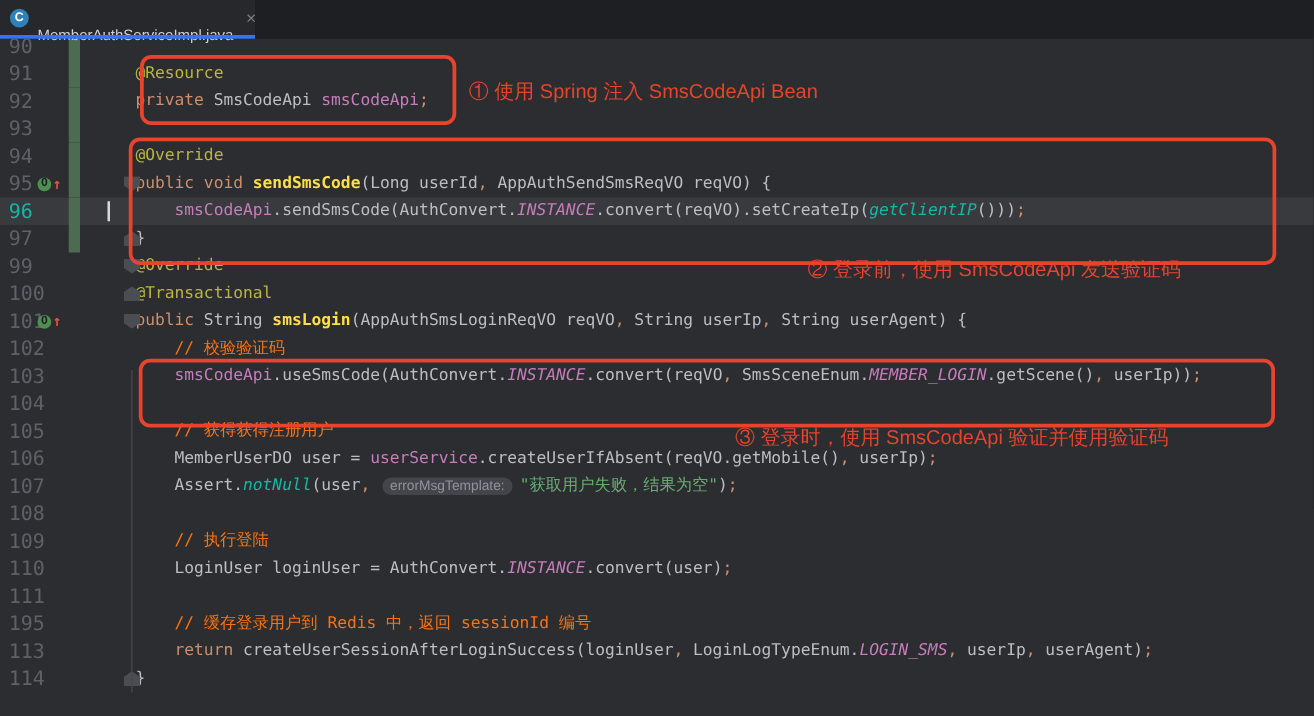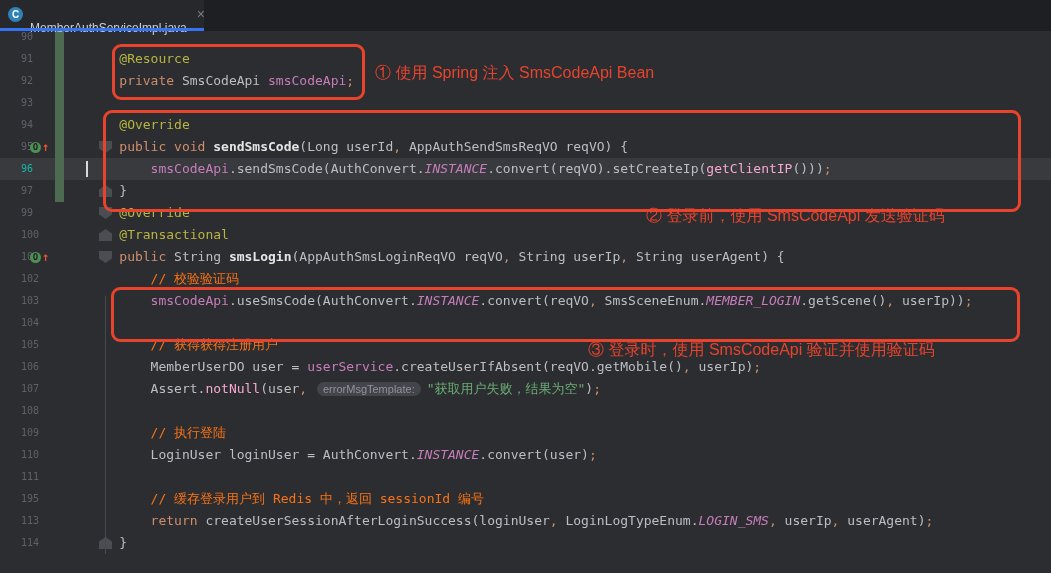--- a/index.html
+++ b/index.html
@@ -13,44 +13,44 @@
   .class-icon{width:15px;height:15px;border-radius:50%;background:#2f81b7;color:#fff;
        font-family:"Liberation Sans",sans-serif;font-size:10px;font-weight:bold;
        display:flex;align-items:center;justify-content:center;flex:none;margin-right:7px;}
   .tab-label{color:#ced0d6;font-family:"Liberation Sans",sans-serif;font-size:12px;white-space:nowrap;margin-top:28px;}
   .tab-close{color:#7a7e85;font-family:"Liberation Sans",sans-serif;font-size:14px;margin-left:10px;cursor:pointer;}
   
   .editor{position:absolute;inset:0;background:#2b2d30;}
   #code-lines{position:absolute;top:26px;left:0;right:0;}
   .line{position:relative;display:flex;height:22px;line-height:22px;font-size:13px;white-space:pre;}
   .line.current{background:#383a3e;}
-  .num{flex:none;width:30px;padding-left:21px;box-sizing:border-box;color:#5e6268;font-size:10px;}
+  .num{flex:none;width:30px;padding-left:7px;box-sizing:border-box;color:#5e6268;font-size:16px;}
   .line.current .num{color:#14b8a6;}
   .icon-slot{flex:none;width:25px;display:flex;align-items:center;}
   .ovr-circle{width:11px;height:11px;border-radius:50%;background:#4e8f52;color:#1e1f22;
       font-size:9px;font-weight:bold;display:flex;align-items:center;justify-content:center;}
   .ovr-arrow{color:#ef4f3a;font-size:12px;font-weight:bold;margin-left:1px;line-height:1;}
   .vcs{flex:none;width:9px;}
   .vcs.on{background:#4d6b50;}
-  .code{flex:1;padding-left:24px;color:#bcbec4;}
+  .code{flex:1;padding-left:13px;color:#bcbec4;}
   .fold{position:absolute;left:99px;top:5px;width:13px;height:12px;background:#4a4d52;cursor:pointer;}
   .fold.down{clip-path:polygon(0 0,100% 0,100% 62%,50% 100%,0 62%);}
   .fold.up{clip-path:polygon(50% 0,100% 38%,100% 100%,0 100%,0 38%);}
   .fold-guide{position:absolute;width:1px;background:#46494e;left:105px;z-index:3;}
   .caret{position:absolute;width:2px;height:16px;background:#d6d9de;z-index:6;}
   
   .tok-kw{color:#cf8e6d;}
   .tok-ann{color:#b9b541;}
   .tok-df{color:#bcbec4;}
   .tok-fld{color:#c77dbb;}
   .tok-sf{color:#c77dbb;font-style:italic;}
-  .tok-md{color:#e5e5e5;font-weight:bold;}
+  .tok-md{color:#fde047;font-weight:bold;}
   .tok-cm{color:#f97316;}
   .tok-str{color:#6aab73;}
-  .tok-it{color:#f9a8d4;}
+  .tok-it{color:#14b8a6;font-style:italic;}
   .tok-hint{font-family:"Liberation Sans",sans-serif;font-size:11px;background:#43454a;color:#8f939b;
       border-radius:8px;padding:1px 6px;margin:0 6px 0 2px;}
   
   .anno-box{position:absolute;border:3px solid #e8432d;border-radius:9px;z-index:10;pointer-events:none;}
   .anno-text{position:absolute;color:#e8432d;font-family:"Liberation Sans",sans-serif;
       font-size:16px;white-space:nowrap;z-index:10;pointer-events:none;text-align:right;}
 </style>
 </head>
 <body>
 

